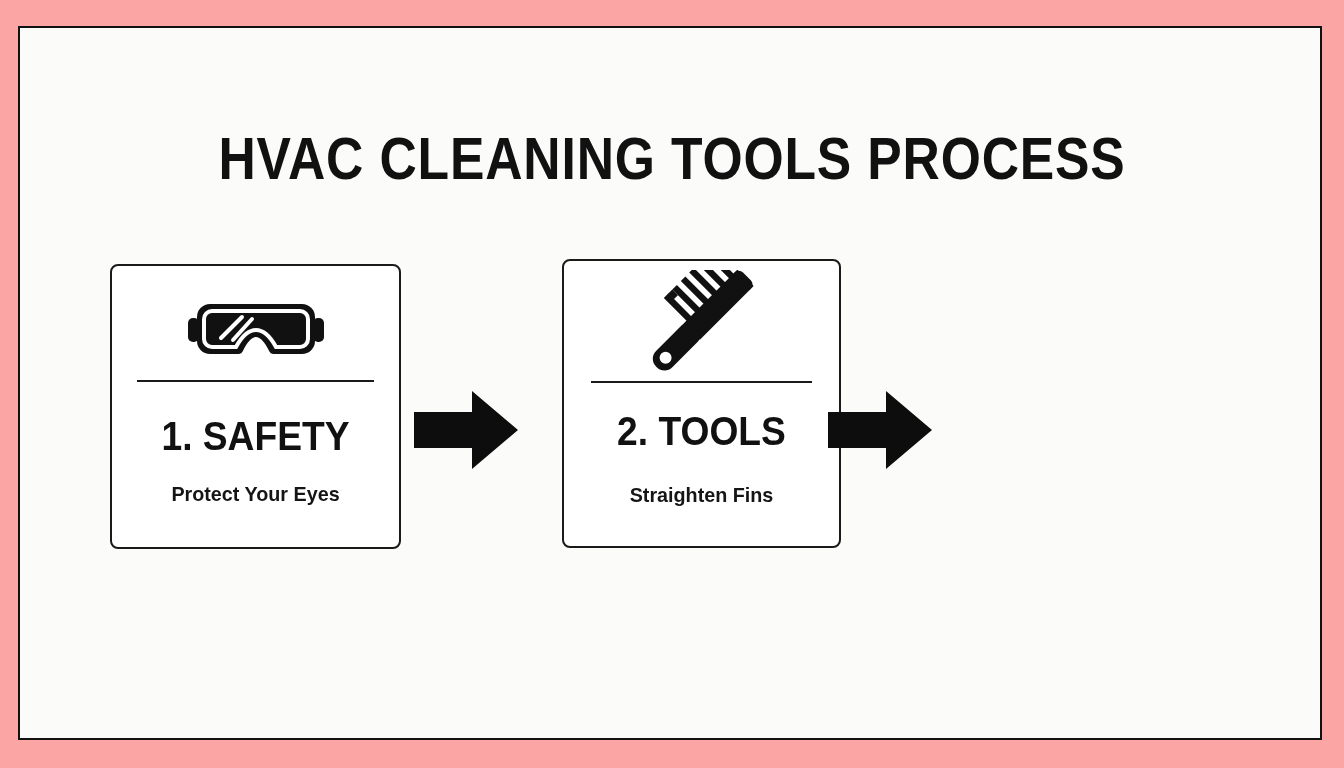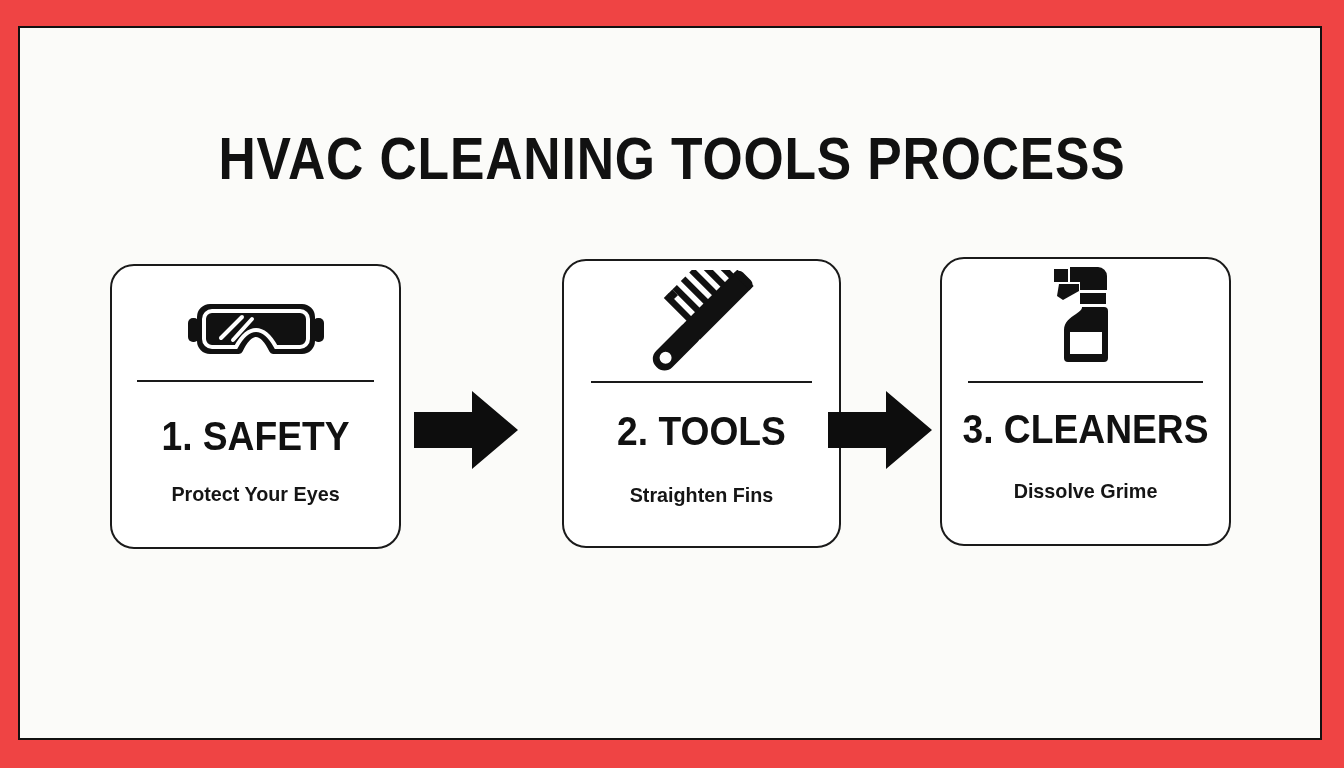--- a/index.html
+++ b/index.html
@@ -11,21 +11,21 @@
     width: 1344px;
     height: 768px;
     overflow: hidden;
     font-family: "Liberation Sans", sans-serif;
   }
 
   #canvas {
     position: relative;
     width: 1344px;
     height: 768px;
-    background: #ef4444;
+    background: #fca5a5;
   }
 
   
   #outer-frame {
     position: absolute;
     left: 18px;
     top: 26px;
     width: 1304px;
     height: 714px;
     border: 2px solid #111111;
@@ -48,21 +48,21 @@
     transform: scaleX(0.86);
     transform-origin: center center;
     white-space: nowrap;
   }
 
   
   .card {
     position: absolute;
     box-sizing: border-box;
     border: 2.2px solid #1a1a1a;
-    border-radius: 24px;
+    border-radius: 8px;
     background: #ffffff;
   }
   #card-1 { left: 110px; top: 264px; width: 291px; height: 285px; }
   #card-2 { left: 562px; top: 259px; width: 279px; height: 289px; }
   #card-3 { left: 940px; top: 257px; width: 291px; height: 289px; }
 
   .card-icon {
     position: absolute;
     left: 0;
     right: 0;
@@ -192,36 +192,14 @@
     <div class="card-heading">2. TOOLS</div>
     <div class="card-sub">Straighten Fins</div>
   </div>
 
   <div class="arrow" id="arrow-2">
     <svg width="104" height="80" viewBox="0 0 104 80" aria-hidden="true">
       <path d="M0 22 H58 V1 L104 40 L58 79 V58 H0 Z" fill="#0d0d0d"></path>
     </svg>
   </div>
 
-  <div class="card" id="card-3">
-    <div class="card-icon">
-      <svg width="80" height="104" viewBox="0 0 80 104" aria-hidden="true">
-
-        <rect x="8" y="5" width="14" height="13" fill="#111111"></rect>
-
-        <path d="M24 3 H52 a9 9 0 0 1 9 9 V26 H34 V18 H24 Z" fill="#111111"></path>
-
-        <path d="M13 20 H33 V27 L17 36 L11 32 Z" fill="#111111"></path>
-
-        <rect x="34" y="29" width="26" height="11" fill="#111111"></rect>
-
-        <path d="M36 43 H58 a4 4 0 0 1 4 4 V94 a4 4 0 0 1 -4 4 H22
-                 a4 4 0 0 1 -4 -4 V66 c0 -8 6 -12 12 -16 c5 -3.5 6 -5 6 -7 Z" fill="#111111"></path>
-
-        <rect x="24" y="68" width="32" height="22" fill="#ffffff"></rect>
-      </svg>
-    </div>
-    <div class="divider"></div>
-    <div class="card-heading">3. CLEANERS</div>
-    <div class="card-sub">Dissolve Grime</div>
-  </div>
 
 </div>
 
 </body></html>

